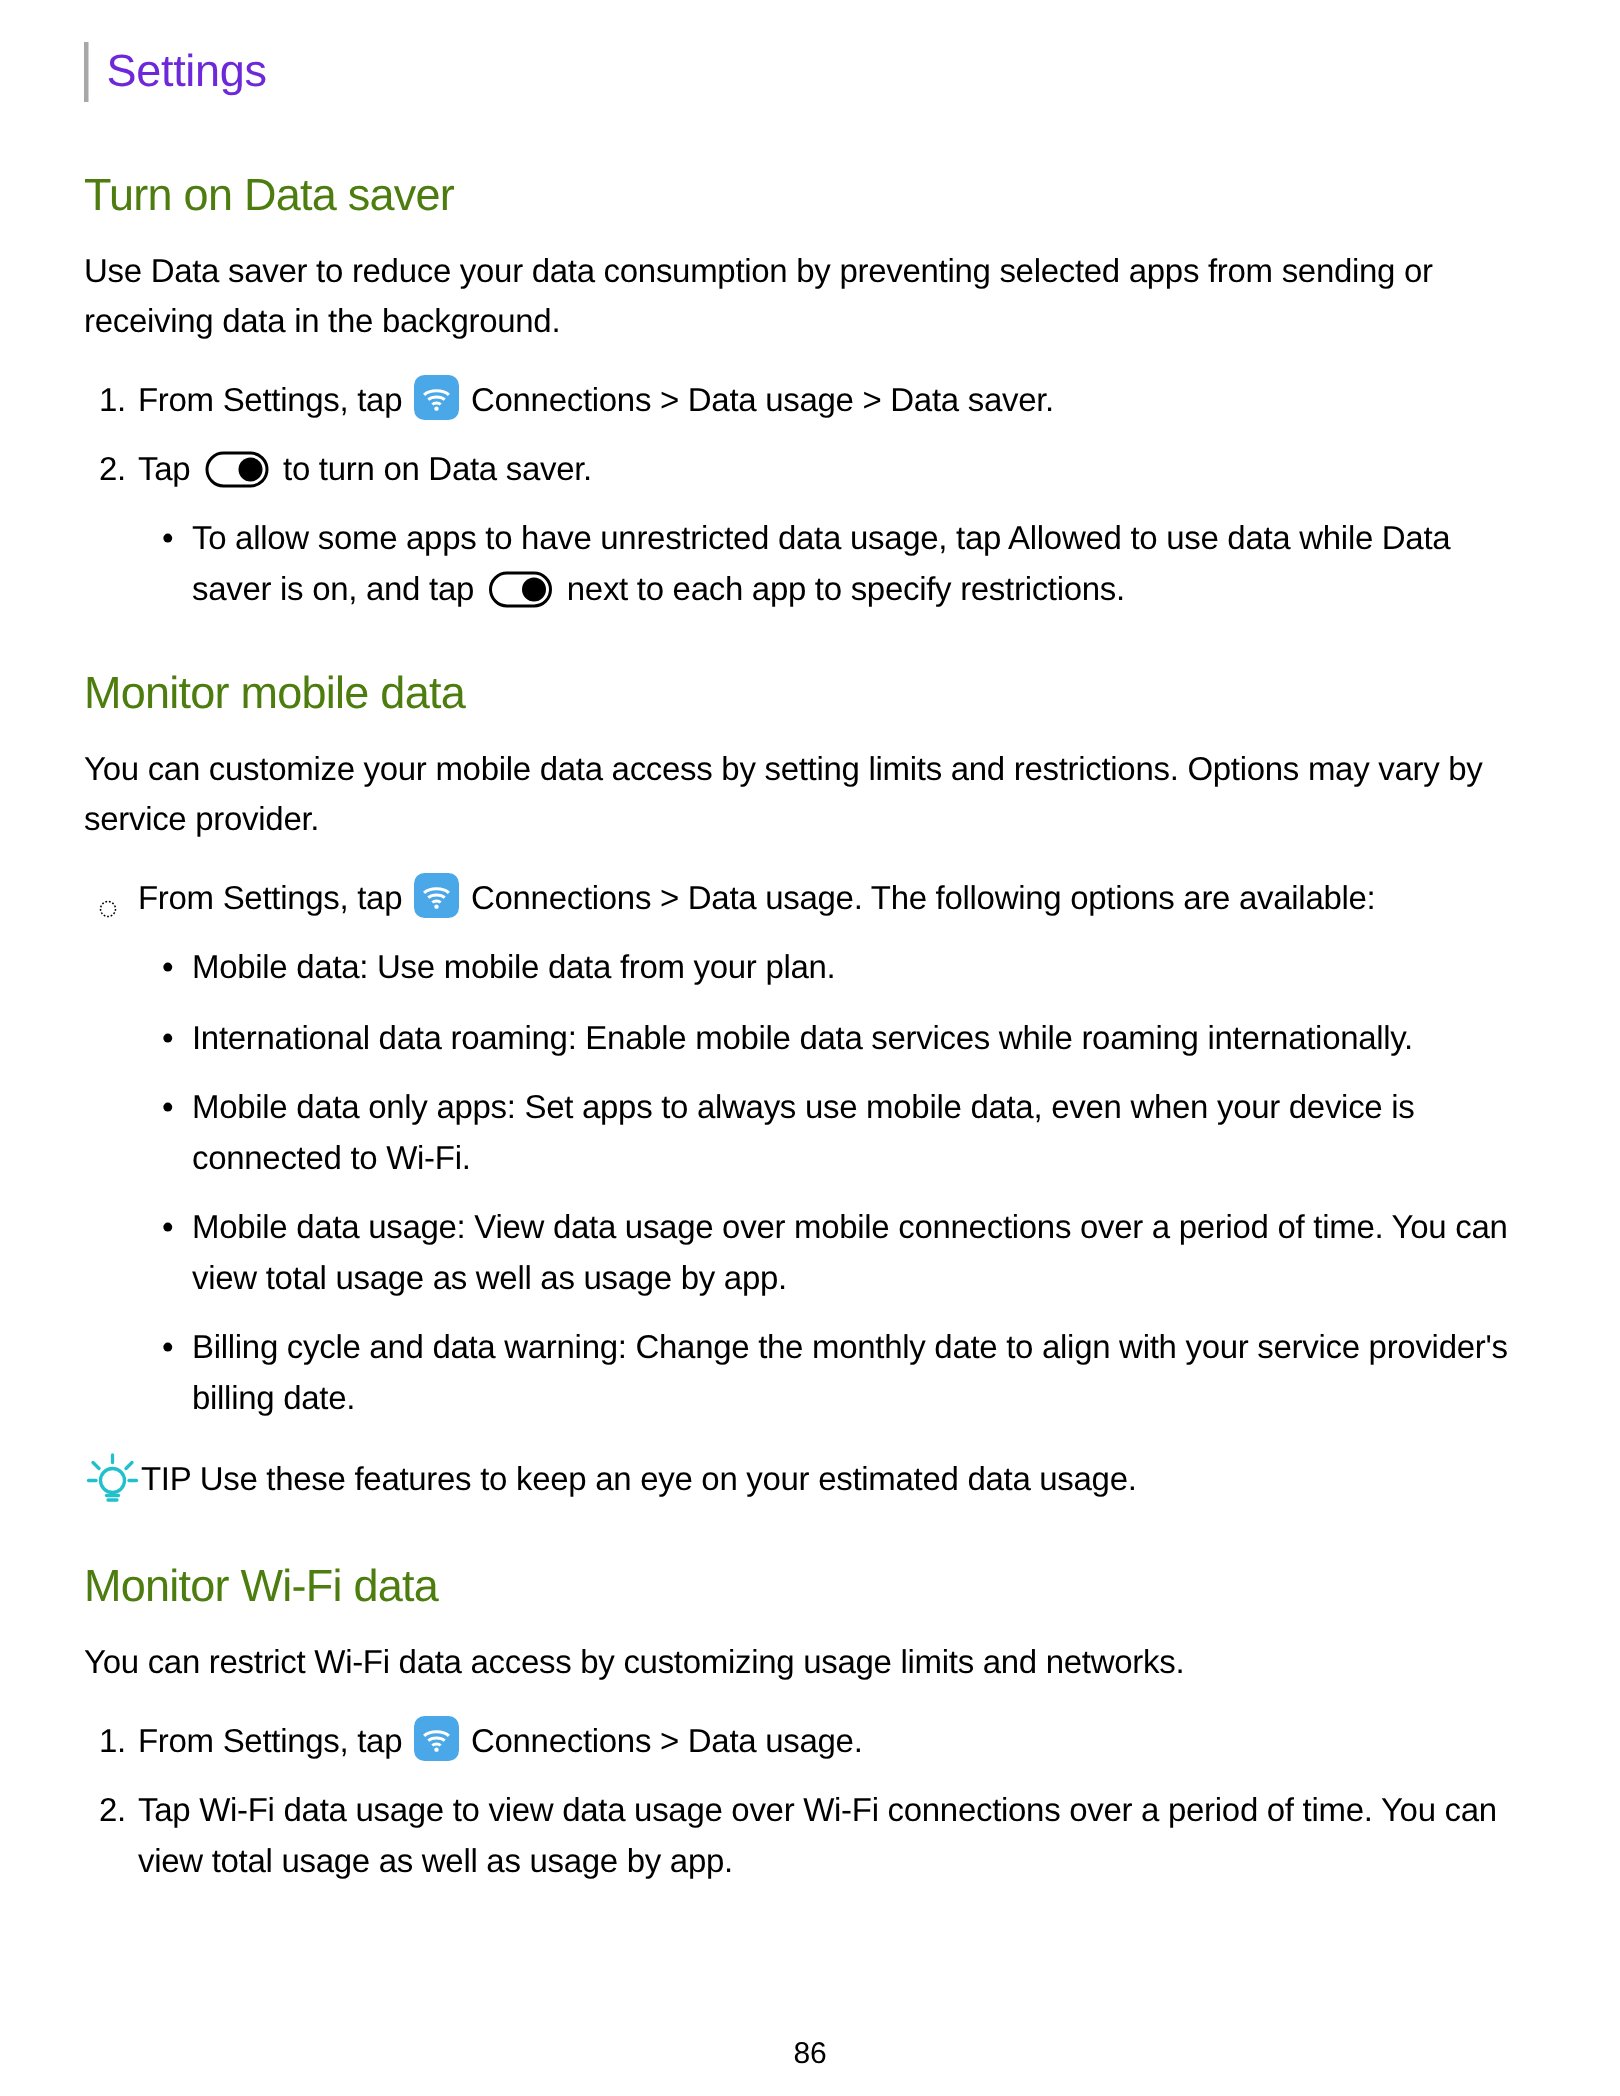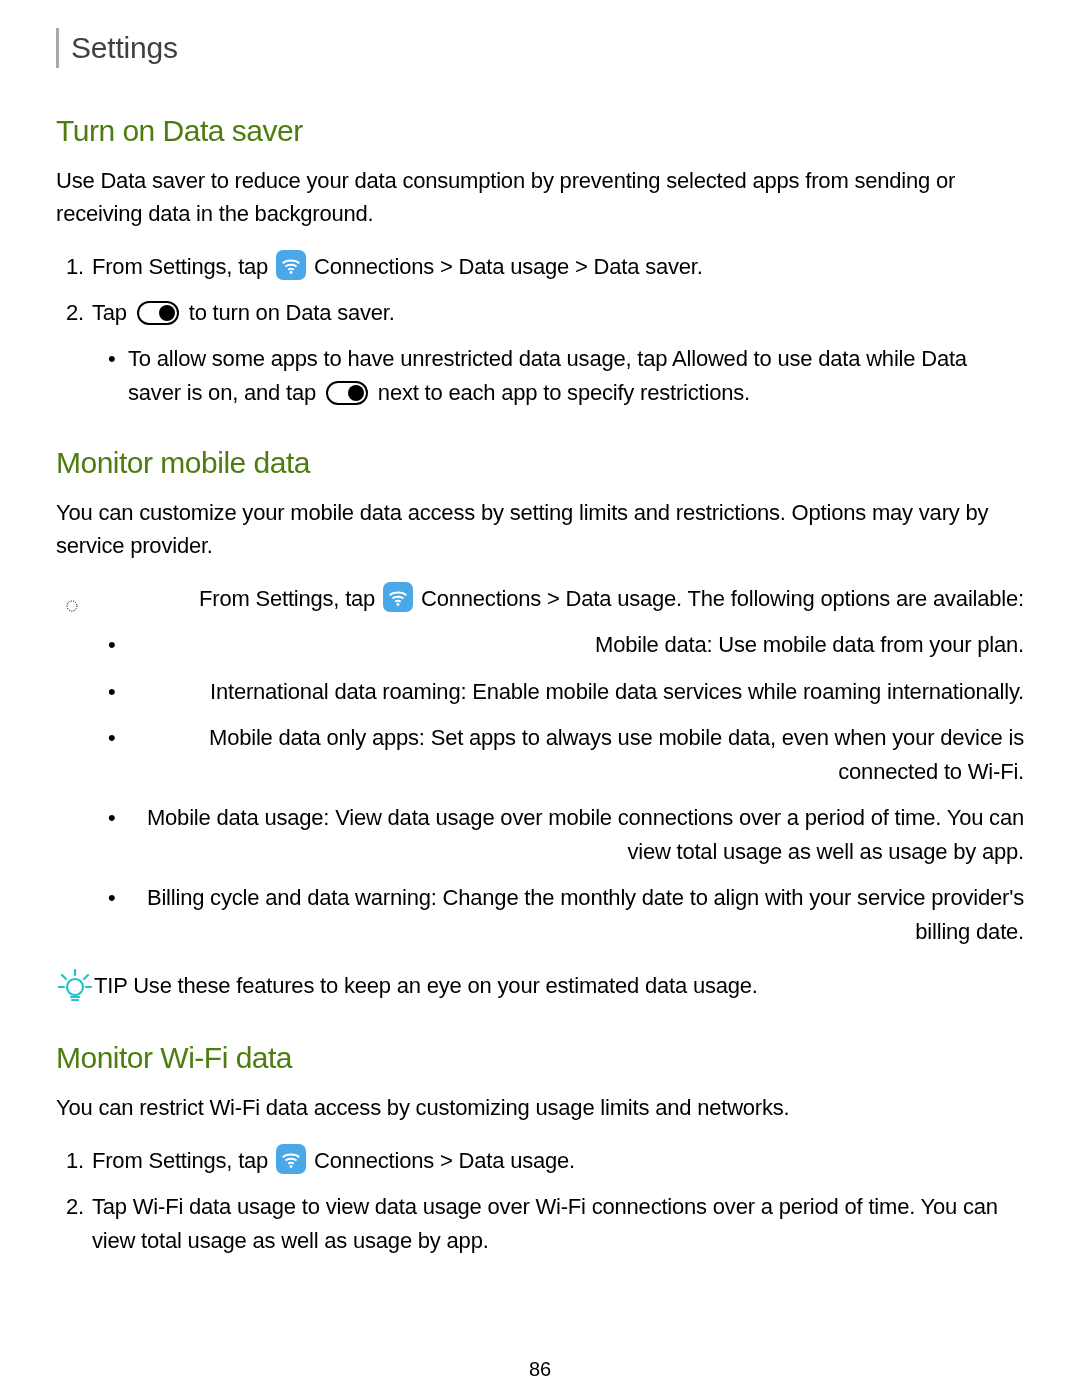--- a/index.html
+++ b/index.html
@@ -20,21 +20,21 @@
   }
   .header-bar {
     width: 3px;
     height: 40px;
     background: #a8a8a8;
     margin-right: 12px;
   }
   .header-title {
     font-size: 30px;
     font-weight: 400;
-    color: #404040;
+    color: #6d28d9;
   }
   .section-h {
     font-size: 30px;
     font-weight: 400;
     color: #4d7c0f;
     margin-bottom: 16px;
     letter-spacing: -0.5px;
   }
   .body-p {
     font-size: 22px;
@@ -78,21 +78,20 @@
   ul.bullets-circle {
     list-style: none;
     padding-left: 36px;
     margin-bottom: 20px;
   }
   ul.bullets-circle > li {
     font-size: 22px;
     line-height: 1.55;
     margin-bottom: 12px;
     position: relative;
-    text-align: right;
   }
   ul.bullets-circle > li > .circ-mark {
     position: absolute;
     left: -26px;
     top: 6px;
     width: 12px;
     height: 12px;
   }
   .bold { font-weight: 400; }
   .wifi-icon {

